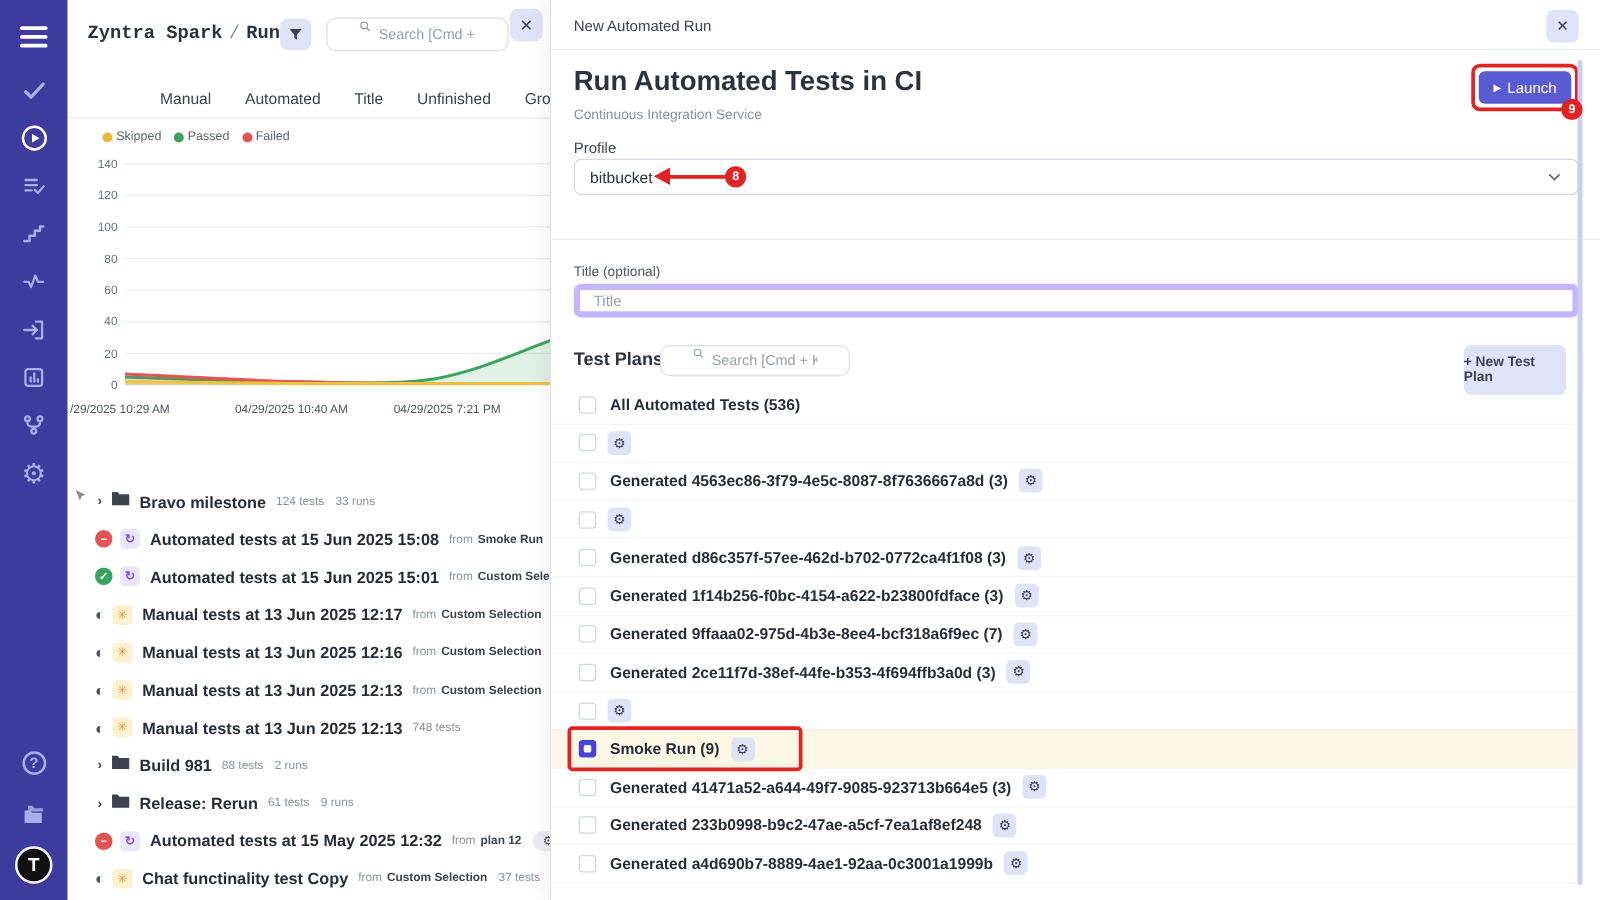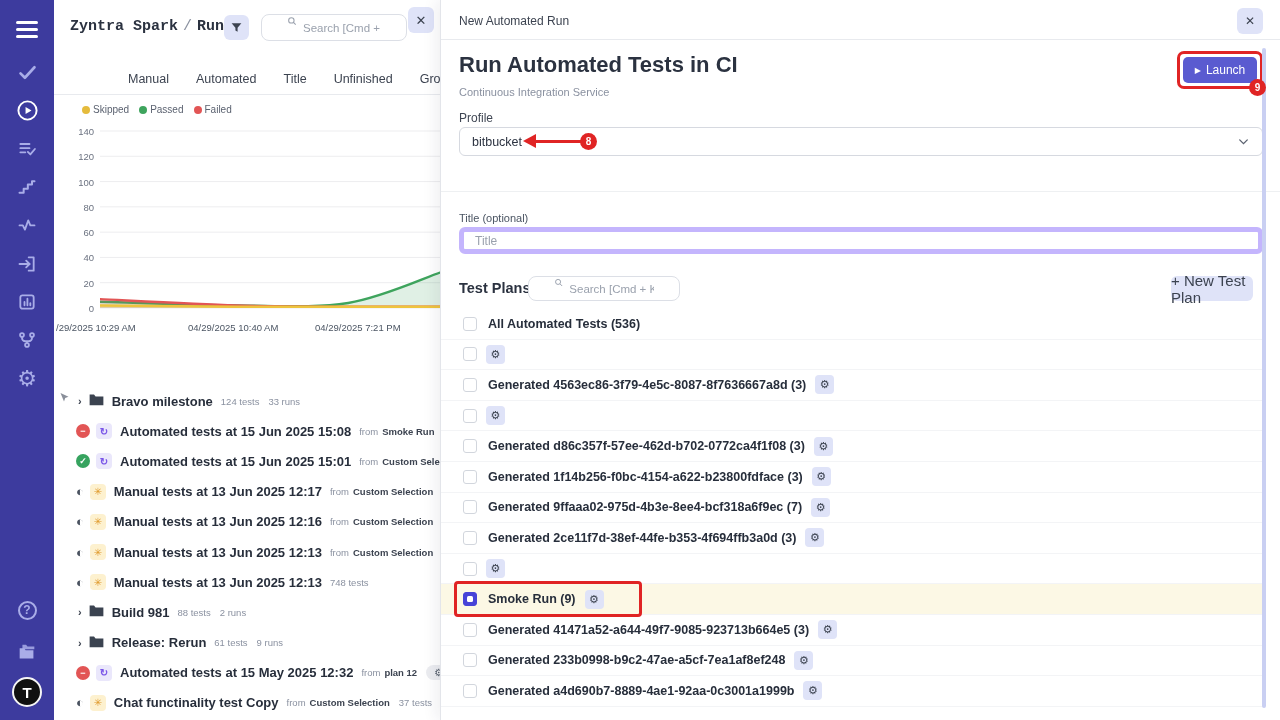--- a/index.html
+++ b/index.html
@@ -96,21 +96,21 @@
     border-radius:6px; display:flex; align-items:center; padding:0 12px; font-size:12.5px; color:#2b3240; cursor:pointer; }
   #profile-select .chev-d { margin-left:auto; color:#5b6270; }
   #rp-divider { position:absolute; left:0; top:191px; width:840px; height:1px; background:#eef0f2; }
   #title-label { left:18px; top:212px; font-size:11px; color:#4b5563; }
   #title-input { position:absolute; left:18px; top:227px; width:804px; height:27px; border:5px solid #c4b5fd;
     border-radius:6px; padding:0 11px; font-size:12px; font-family:inherit; color:#2b3240; outline:none; }
   #title-input::placeholder { color:#9aa1ad; }
 
   #tp-heading { position:absolute; left:18px; top:280px; font-size:14.5px; font-weight:bold; color:#2b3240; }
   #tp-search { left:87px; top:276px; width:152px; height:25px; }
-  #tp-new { left:730px; top:276px; width:82px; height:25px; font-size:15px; color:#3c4350; }
+  #tp-new { left:730px; top:276px; width:82px; height:40px; font-size:11px; color:#3c4350;font-weight:bold; }
 
   #plan-list { position:absolute; left:0; top:309px; width:822px; }
   .plan-row { position:relative; display:flex; align-items:center; height:30.6px; border-bottom:1px solid #f3f4f6;
     padding-left:22px; cursor:pointer; }
   .plan-row.hl { background:#fcf8e5; }
   .cb { width:14px; height:14px; border:1px solid #d2d6dd; border-radius:3px; background:#fff; flex:none; }
   .cb.on { background:#4743d8; border-color:#4743d8; display:flex; align-items:center; justify-content:center; }
   .cb.on i { width:6px; height:6px; background:#fff; border-radius:1.5px; display:block; }
   .plan-label { font-size:12.5px; font-weight:bold; color:#272e3b; margin-left:11px; white-space:nowrap; }
   .gear-badge { width:19px; height:19px; background:#dfe3f8; border-radius:4px; display:flex; align-items:center;

